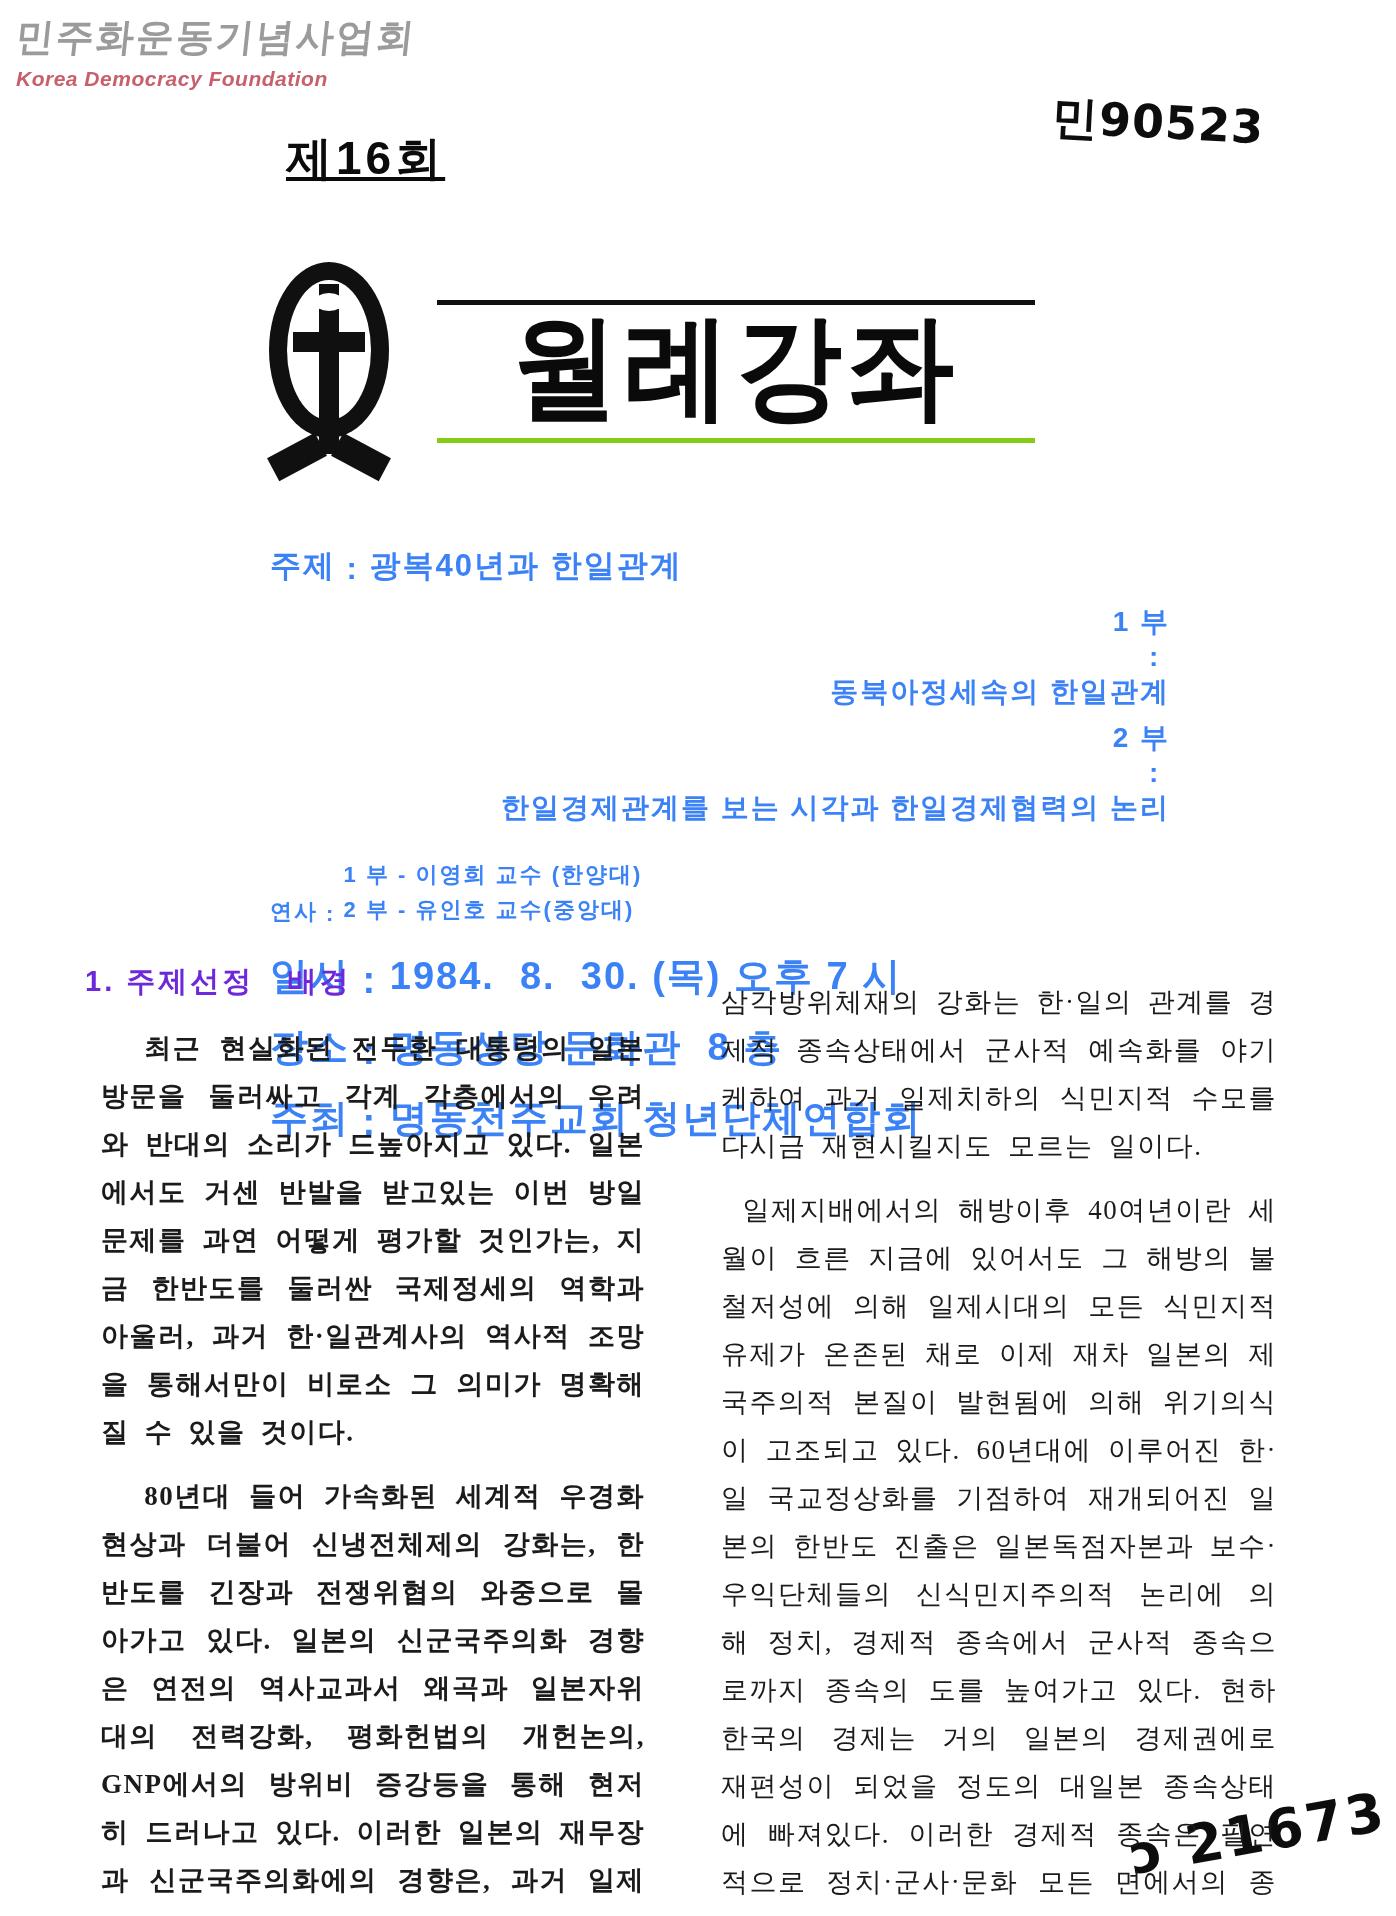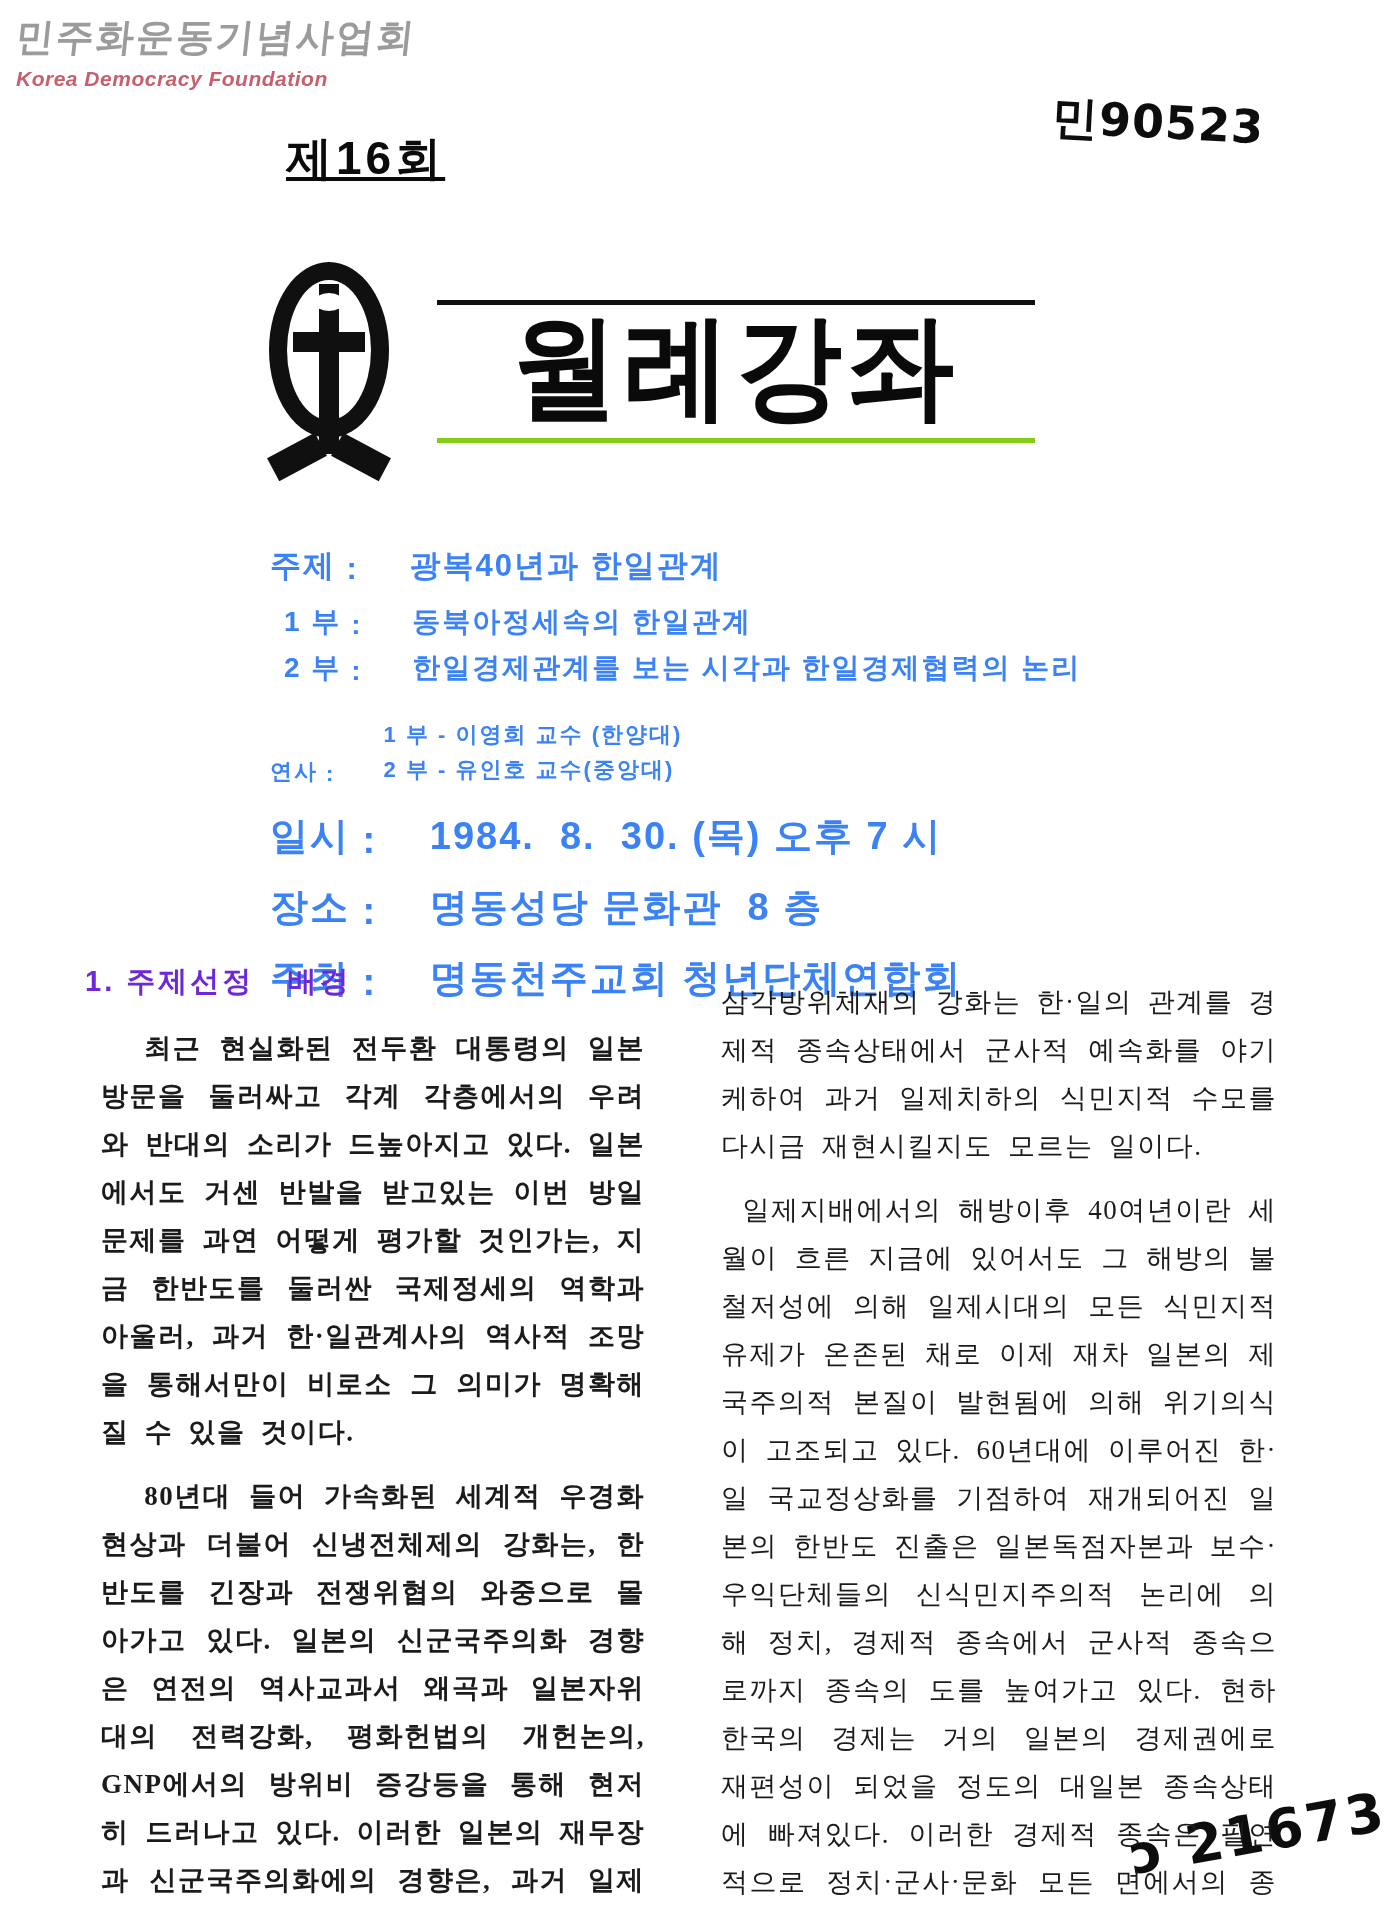--- a/index.html
+++ b/index.html
@@ -56,23 +56,23 @@
   }
   
   .details{
     position:absolute;left:270px;top:545px;width:900px;
     font-family:"Liberation Sans", sans-serif;
     display:flex;flex-direction:column;
   }
   .d-row{display:flex;align-items:flex-end;font-weight:700;color:#3b82f6;}
   .d-label{white-space:pre;display:inline-block;}
   .d-colon{white-space:pre;}
-  .d-value{white-space:pre-wrap;margin-left:40px;}
+  .d-value{white-space:pre-wrap;}
   .row-theme{font-size:31px;letter-spacing:2px;margin-bottom:16px;}
-  .row-part{font-size:28px;letter-spacing:2px;margin-bottom:8px;padding-left:14px;}
+  .row-part{font-size:28px;letter-spacing:2px;margin-bottom:8px;padding-left:14px;flex-direction:column;}
   .row-part.last{margin-bottom:30px;}
   .row-speakers{font-size:22px;letter-spacing:2px;margin-bottom:24px;}
   .row-speakers .d-value{line-height:1.6;}
   .row-plain{font-size:38px;letter-spacing:2px;margin-bottom:20px;}
   
   .body-cols{
     position:absolute;left:85px;top:962px;width:1208px;
     display:flex;gap:44px;
   }
   .col{color:#1b1b1b;}

